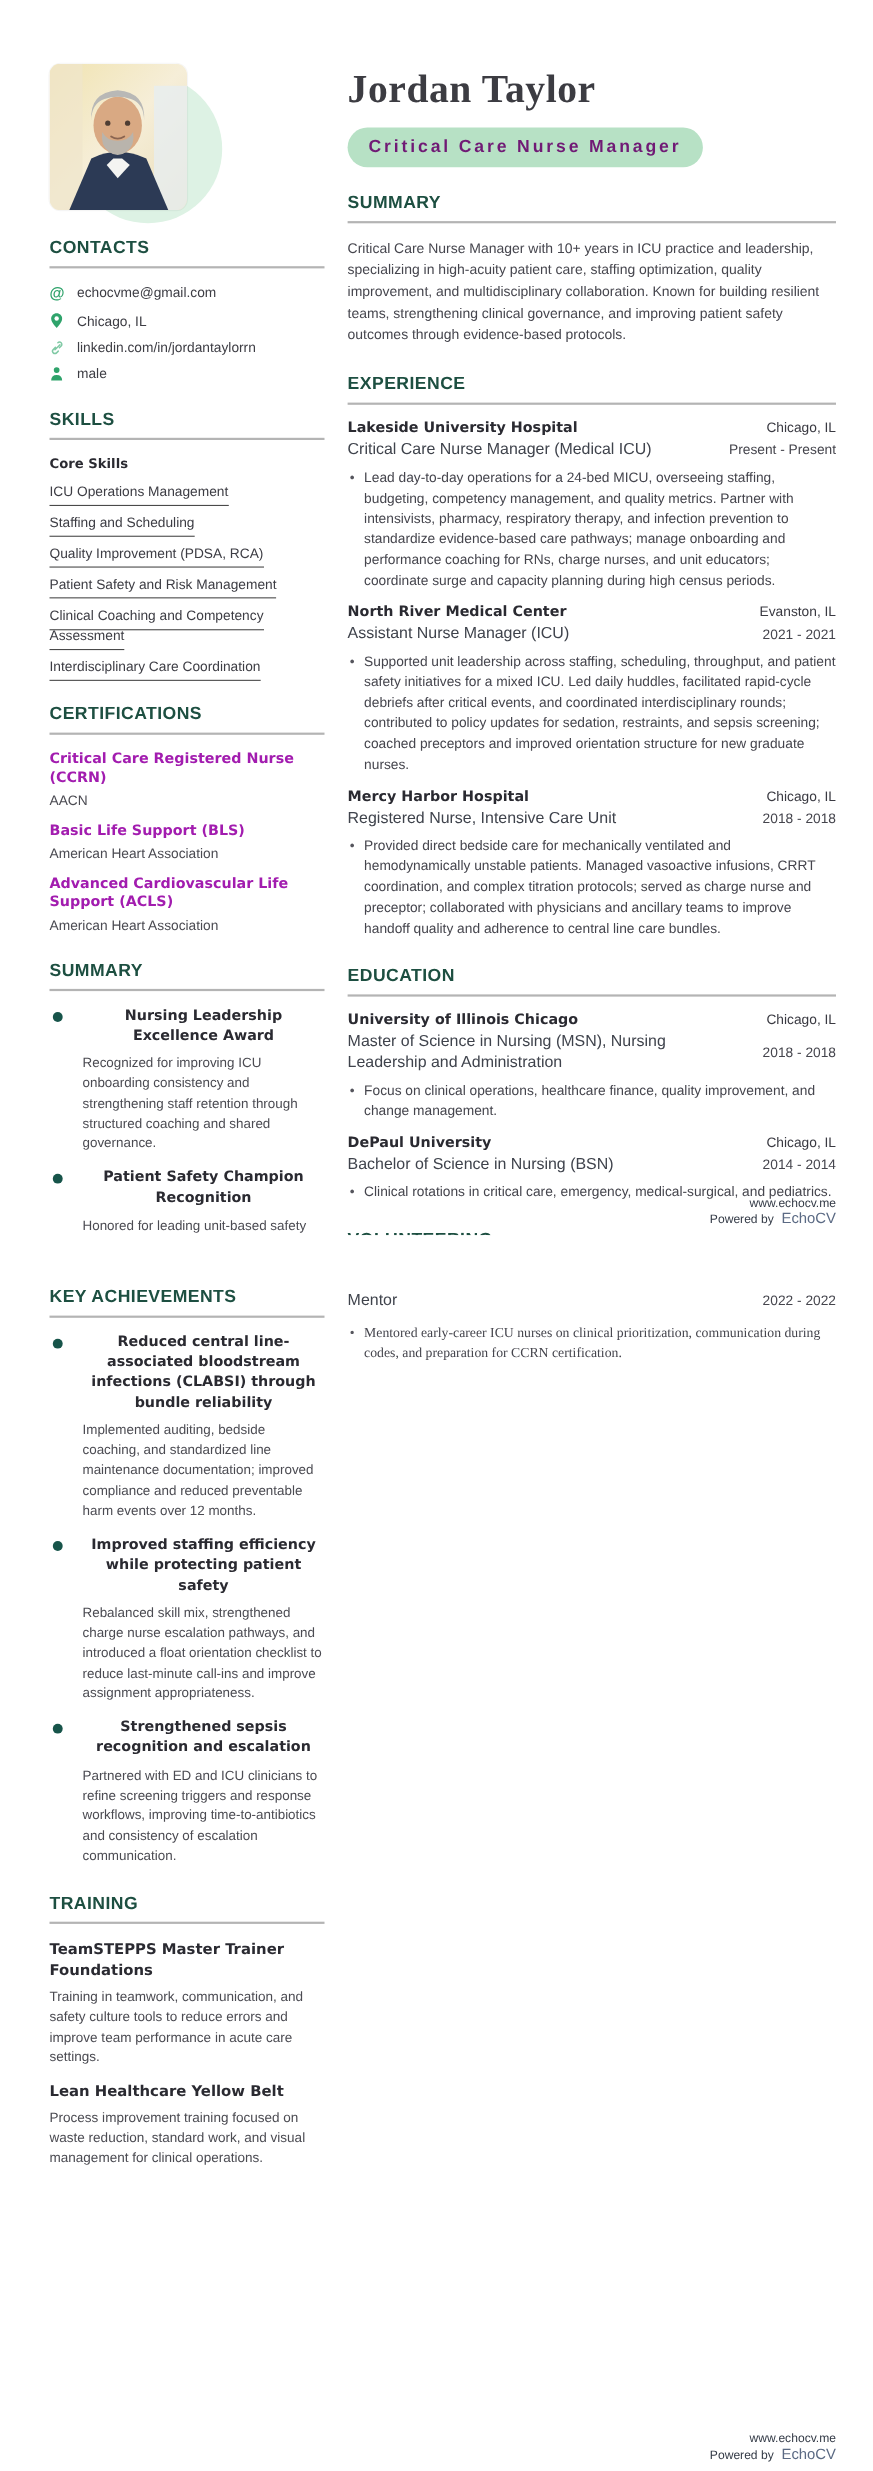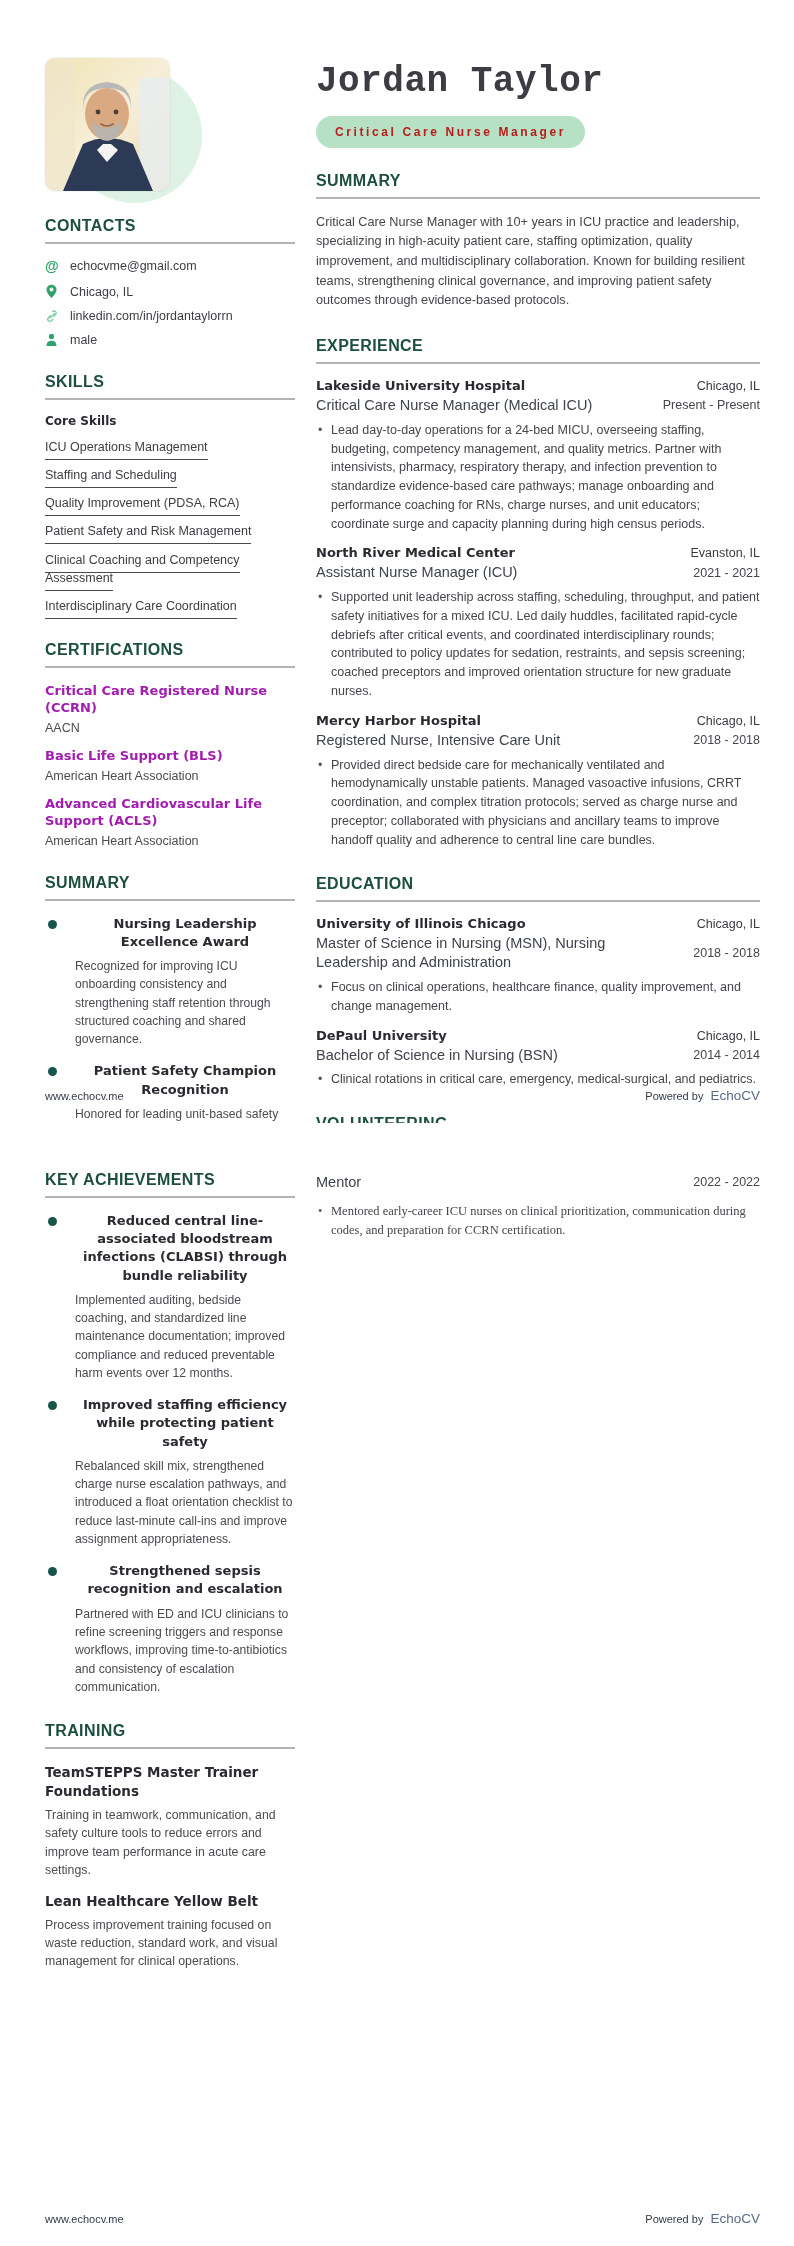--- a/index.html
+++ b/index.html
@@ -17,24 +17,24 @@
 
   
   .photo-wrap { position:relative; width:125px; height:133px; margin-bottom:18px; }
   .photo-blob { position:absolute; left:22px; top:10px; width:135px; height:135px;
                 border-radius:50%; background:#ddf2e4; }
   .photo { position:relative; width:125px; height:133px; border-radius:10px; overflow:hidden;
            box-shadow:0 0 0 1px rgba(0,0,0,0.04); }
   .photo svg { display:block; width:100%; height:100%; }
 
   
-  .name { font-family:Liberation Mono, monospace; font-size:36px; font-weight:600;
+  .name { font-family:Liberation Serif, serif; font-size:36px; font-weight:600;
           color:#3c3c42; letter-spacing:0.5px; line-height:1.1; margin-top:4px; }
-  .title-badge { display:inline-block; margin-top:14px; background:#b7e1c5; color:#b91c1c;
-          border-radius:20px; padding:9px 19px; font-size:12px; font-weight:600;
+  .title-badge { display:inline-block; margin-top:14px; background:#b7e1c5; color:#701a75;
+          border-radius:20px; padding:9px 19px; font-size:16px; font-weight:600;
           letter-spacing:2.6px; }
 
   
   .section { margin-top:26px; }
   .section:first-child { margin-top:0; }
   .sec-title { font-size:16px; font-weight:700; color:#1d4f41; letter-spacing:0.4px;
                padding-bottom:7px; border-bottom:2px solid #b4b4b4; margin-bottom:14px; }
 
   
   .contact-row { display:flex; align-items:center; margin-bottom:10px; }
@@ -76,22 +76,22 @@
                   line-height:1.5; margin-bottom:4px; }
   ul.bullets li::before { content:"•"; position:absolute; left:2px; top:0; color:#55555d; }
 
   
   .train-item { margin-bottom:12px; }
   .train-name { font-family:"DejaVu Sans", sans-serif; font-size:13.5px; font-weight:700;
                 color:#2a2a31; line-height:1.4; }
   .train-desc { font-size:12.3px; color:#4b4b52; line-height:1.5; margin-top:5px; }
 
   
-  .page-footer { position:absolute; left:45px; right:34px; bottom:20px;
-                 display:flex; justify-content:space-between; align-items:center; }
+  .page-footer { position:absolute; left:45px; right:34px; bottom:8px;
+                 display:flex; justify-content:space-between; align-items:flex-end;flex-direction:column; }
   .footer-site { font-size:11px; color:#333a46; text-decoration:none; }
   .footer-powered { font-size:11px; color:#333a46; }
   .footer-brand { font-size:13.5px; color:#5b6a84; margin-left:4px; }
 
   .p2-left-pad { padding-top:0; }
 </style>
 </head>
 <body>
 
 <div class="page">

